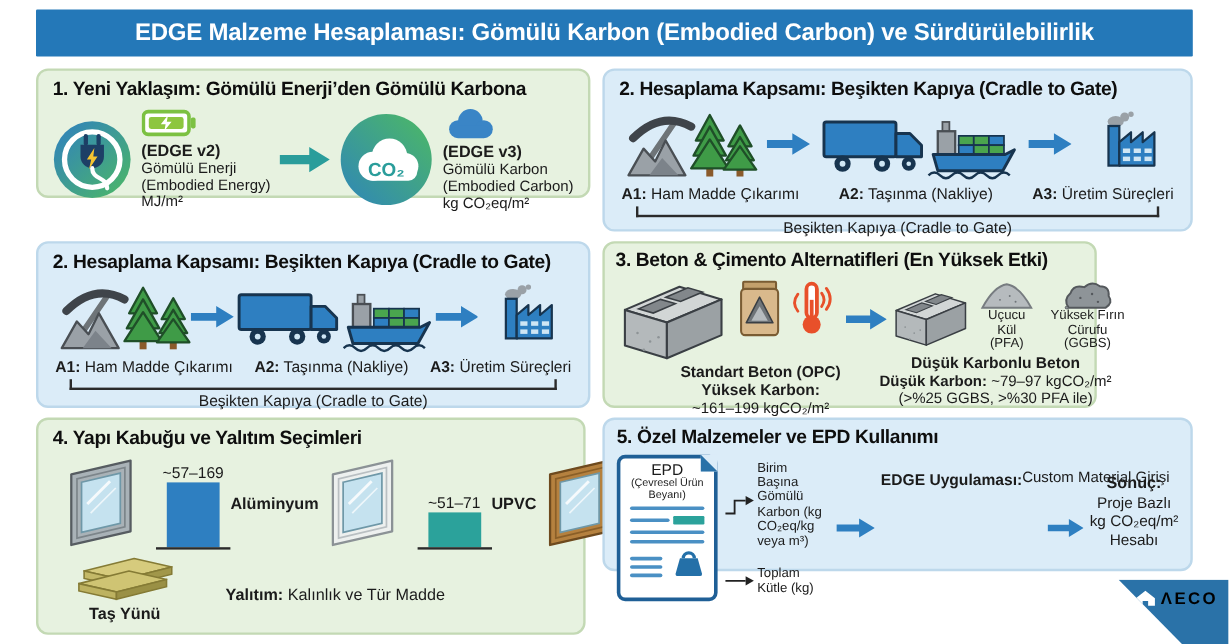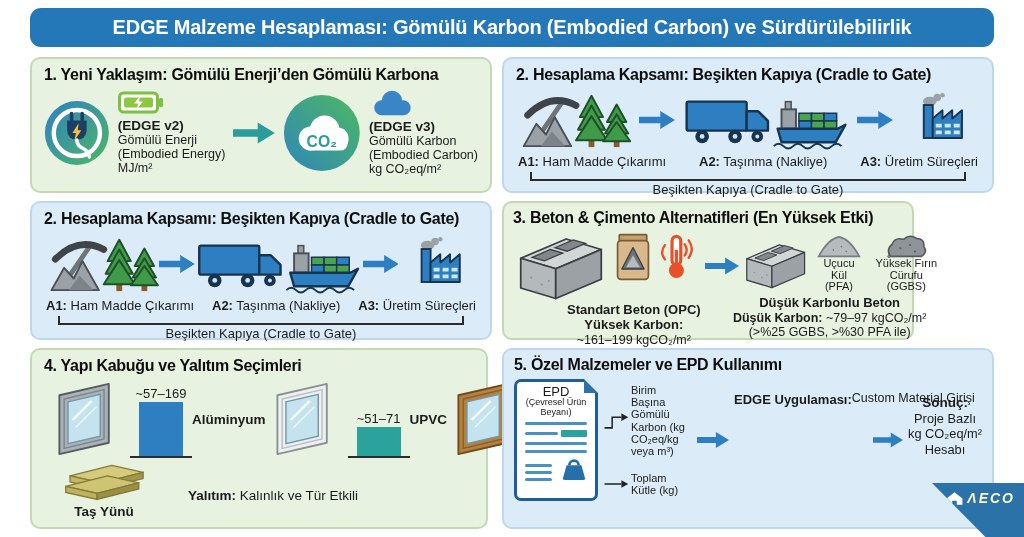--- a/index.html
+++ b/index.html
@@ -1,29 +1,29 @@
 <!DOCTYPE html>
 <html><head>
 <meta charset="utf-8">
 <style>
   html,body{margin:0;padding:0;background:#fff;}
   .page{position:relative;width:1024px;height:537px;background:#fff;overflow:hidden;
         font-family:"Liberation Sans",sans-serif;color:#1b1b1b;}
   .hdr{position:absolute;left:30px;top:8px;width:964px;height:39px;background:#2478b8;
-       border-radius:11px;display:flex;align-items:center;justify-content:center;
+       border-radius:1px;display:flex;align-items:center;justify-content:center;
        color:#fff;font-weight:bold;font-size:20px;letter-spacing:-0.2px;}
   .panel{position:absolute;border-radius:10px;box-sizing:border-box;padding:7px 12px;}
   .green{background:#e7f2e0;border:2px solid #c3d9b4;}
   .blue{background:#dbecf8;border:2px solid #bdd8eb;}
-  .p1{left:30px;top:57px;width:462px;height:136px;}
+  .p1{left:30px;top:57px;width:462px;height:108px;}
   .p2{left:502px;top:57px;width:492px;height:136px;}
   .p3{left:30px;top:201px;width:462px;height:139px;}
   .p4{left:502px;top:201px;width:412px;height:139px;padding:6px 9px;}
   .p5{left:30px;top:348px;width:458px;height:181px;}
-  .p6{left:502px;top:348px;width:492px;height:181px;padding:6px 10px;}
+  .p6{left:502px;top:348px;width:492px;height:128px;padding:6px 10px;}
   .ptitle{font-size:16px;font-weight:bold;color:#0e0e0e;margin:0 0 5px 0;letter-spacing:-0.3px;white-space:nowrap;}
   .b{font-weight:bold;}
   
   .p1-row{display:flex;align-items:center;gap:8px;}
   .txtcol{display:flex;flex-direction:column;line-height:1.12;font-size:12.5px;white-space:nowrap;}
   .tag{font-size:13.5px;font-weight:bold;}
   
   .scope-icons{display:flex;align-items:center;justify-content:space-between;height:62px;padding:0 4px;}
   .scope-labels{display:flex;justify-content:space-between;font-size:13px;margin-top:3px;padding:0 2px;white-space:nowrap;}
   .bracket{height:7px;border-left:2px solid #2b2b2b;border-right:2px solid #2b2b2b;border-bottom:2px solid #2b2b2b;margin:3px 14px 0;}
@@ -66,21 +66,21 @@
   .out-item{display:flex;align-items:center;gap:2px;}
   .out-item + .out-item{margin-top:14px;}
   .app-col{display:flex;align-items:flex-start;width:134px;flex:0 0 auto;}
   .app-cap1{font-weight:bold;font-size:13px;margin-top:1px;white-space:nowrap;}
   .app-cap2{font-size:12.5px;white-space:nowrap;}
   .result-col{text-align:center;font-size:12.8px;line-height:1.18;width:86px;white-space:nowrap;}
   .result-label{font-weight:bold;font-size:13.5px;}
   .logo{position:absolute;left:932px;top:483px;width:92px;height:54px;background:#2a72a8;
         clip-path:polygon(0 0,100% 0,100% 100%,58% 100%);display:flex;align-items:flex-start;
         justify-content:flex-end;gap:4px;padding:8px 9px 0 0;box-sizing:border-box;z-index:6;}
-  .logo-text{color:#fef9c3;font-weight:bold;font-size:14px;letter-spacing:2px;line-height:1;font-style:italic;}
+  .logo-text{color:#000000;font-weight:bold;font-size:14px;letter-spacing:2px;line-height:1;}
 </style>
 </head>
 <body>
 
 <div class="page">
 
   <div class="hdr">EDGE Malzeme Hesaplaması: Gömülü Karbon (Embodied Carbon) ve Sürdürülebilirlik</div>
 
   <div class="panel green p1">
     <div class="ptitle">1. Yeni Yaklaşım: Gömülü Enerji’den Gömülü Karbona</div>
@@ -421,21 +421,21 @@
           <polygon points="11,16 59,4 95,12 47,24" fill="#d6cb7d" stroke="#857b35" stroke-width="1.5" stroke-linejoin="round"></polygon>
           <polygon points="11,16 47,24 47,31 11,23" fill="#c4b968" stroke="#857b35" stroke-width="1.5"></polygon>
           <polygon points="47,24 95,12 95,19 47,31" fill="#a1974a" stroke="#857b35" stroke-width="1.5"></polygon>
           <polygon points="6,28 54,16 90,24 42,36" fill="#cfc473" stroke="#857b35" stroke-width="1.5" stroke-linejoin="round"></polygon>
           <polygon points="6,28 42,36 42,43 6,35" fill="#bdb260" stroke="#857b35" stroke-width="1.5"></polygon>
           <polygon points="42,36 90,24 90,31 42,43" fill="#9a9045" stroke="#857b35" stroke-width="1.5"></polygon>
         </svg>
         <div class="ins-label">Taş Yünü</div>
       </div>
       <div class="ins-note">
-        <span class="b">Yalıtım:</span><span> Kalınlık ve Tür Etkili</span>
+        <span class="b">Yalıtım:</span><span> Kalınlık ve Tür Madde</span>
       </div>
     </div>
   </div>
 
   <div class="panel blue p6">
     <div class="ptitle">5. Özel Malzemeler ve EPD Kullanımı</div>
     <div class="epd-row">
       <div class="epd-doc">
         <div class="fold"></div>
         <div class="epd-title">EPD</div>

